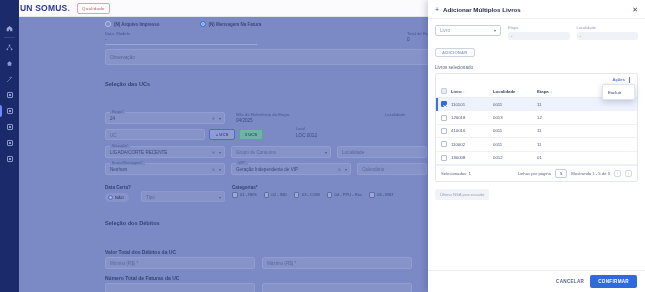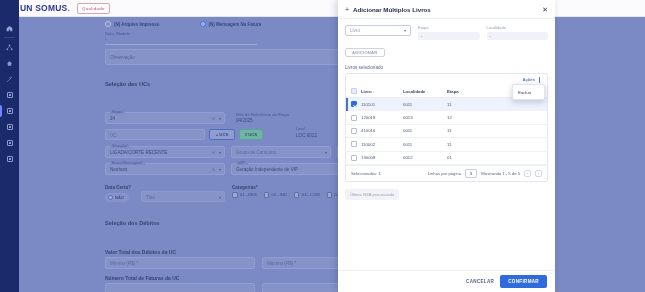--- a/index.html
+++ b/index.html
@@ -2,21 +2,21 @@
 <html lang="pt-BR"><head>
 <meta charset="utf-8">
 <style>
   * { box-sizing: border-box; margin: 0; padding: 0; }
   html, body {
     width: 645px; height: 292px;
     overflow: hidden;
     font-family: "Liberation Sans", sans-serif;
     background: #ffffff;
   }
-  #app { position: relative; width: 555px; height: 292px; }
+  #app { position: relative; width: 645px; height: 292px; }
 
   
   .topbar {
     position: absolute; top: 0; left: 0; width: 645px; height: 17px;
     background: #fbfbfd; border-bottom: 1px solid #e6e6ef;
     display: flex; align-items: center; gap: 7px; padding-left: 5px; z-index: 5;
   }
   .burger { width: 8px; height: 7px; display: flex; flex-direction: column;
     justify-content: space-between; flex: none; }
   .burger i { display: block; height: 1px; background: #2b3990; border-radius: 1px; }

